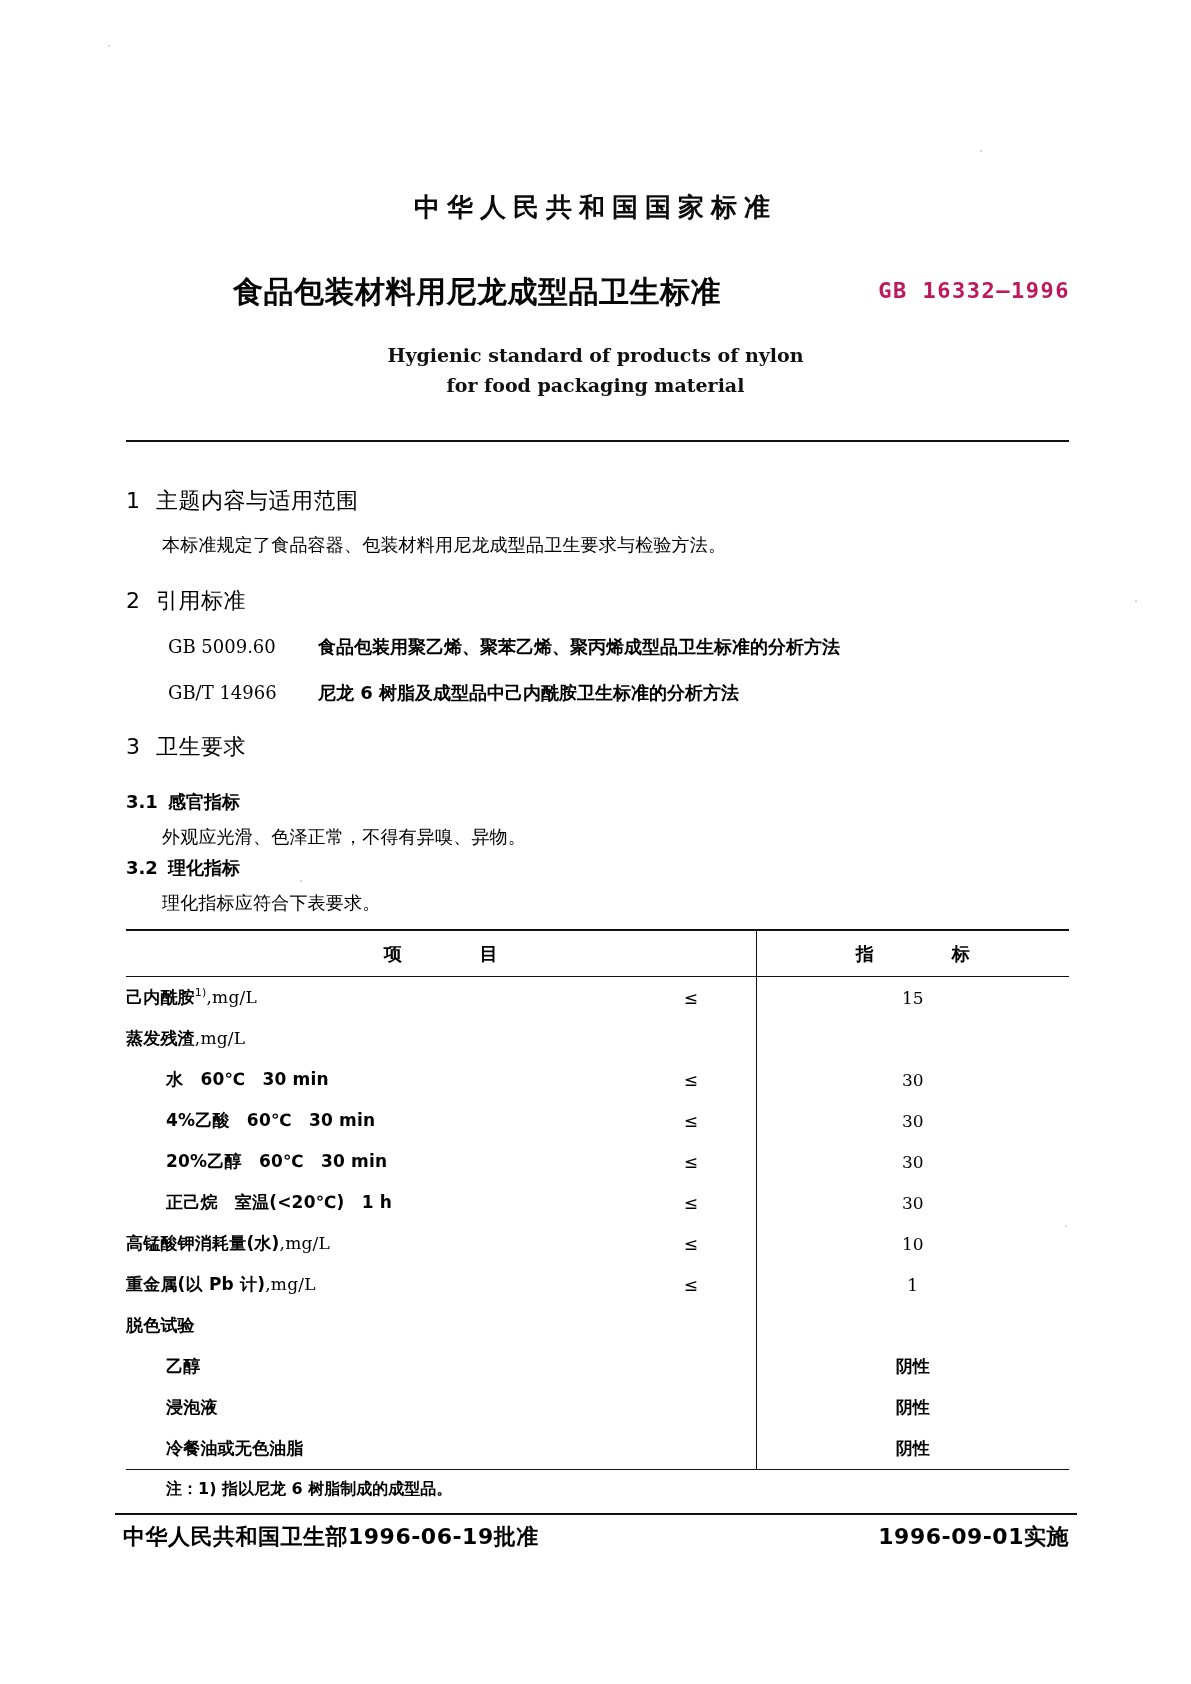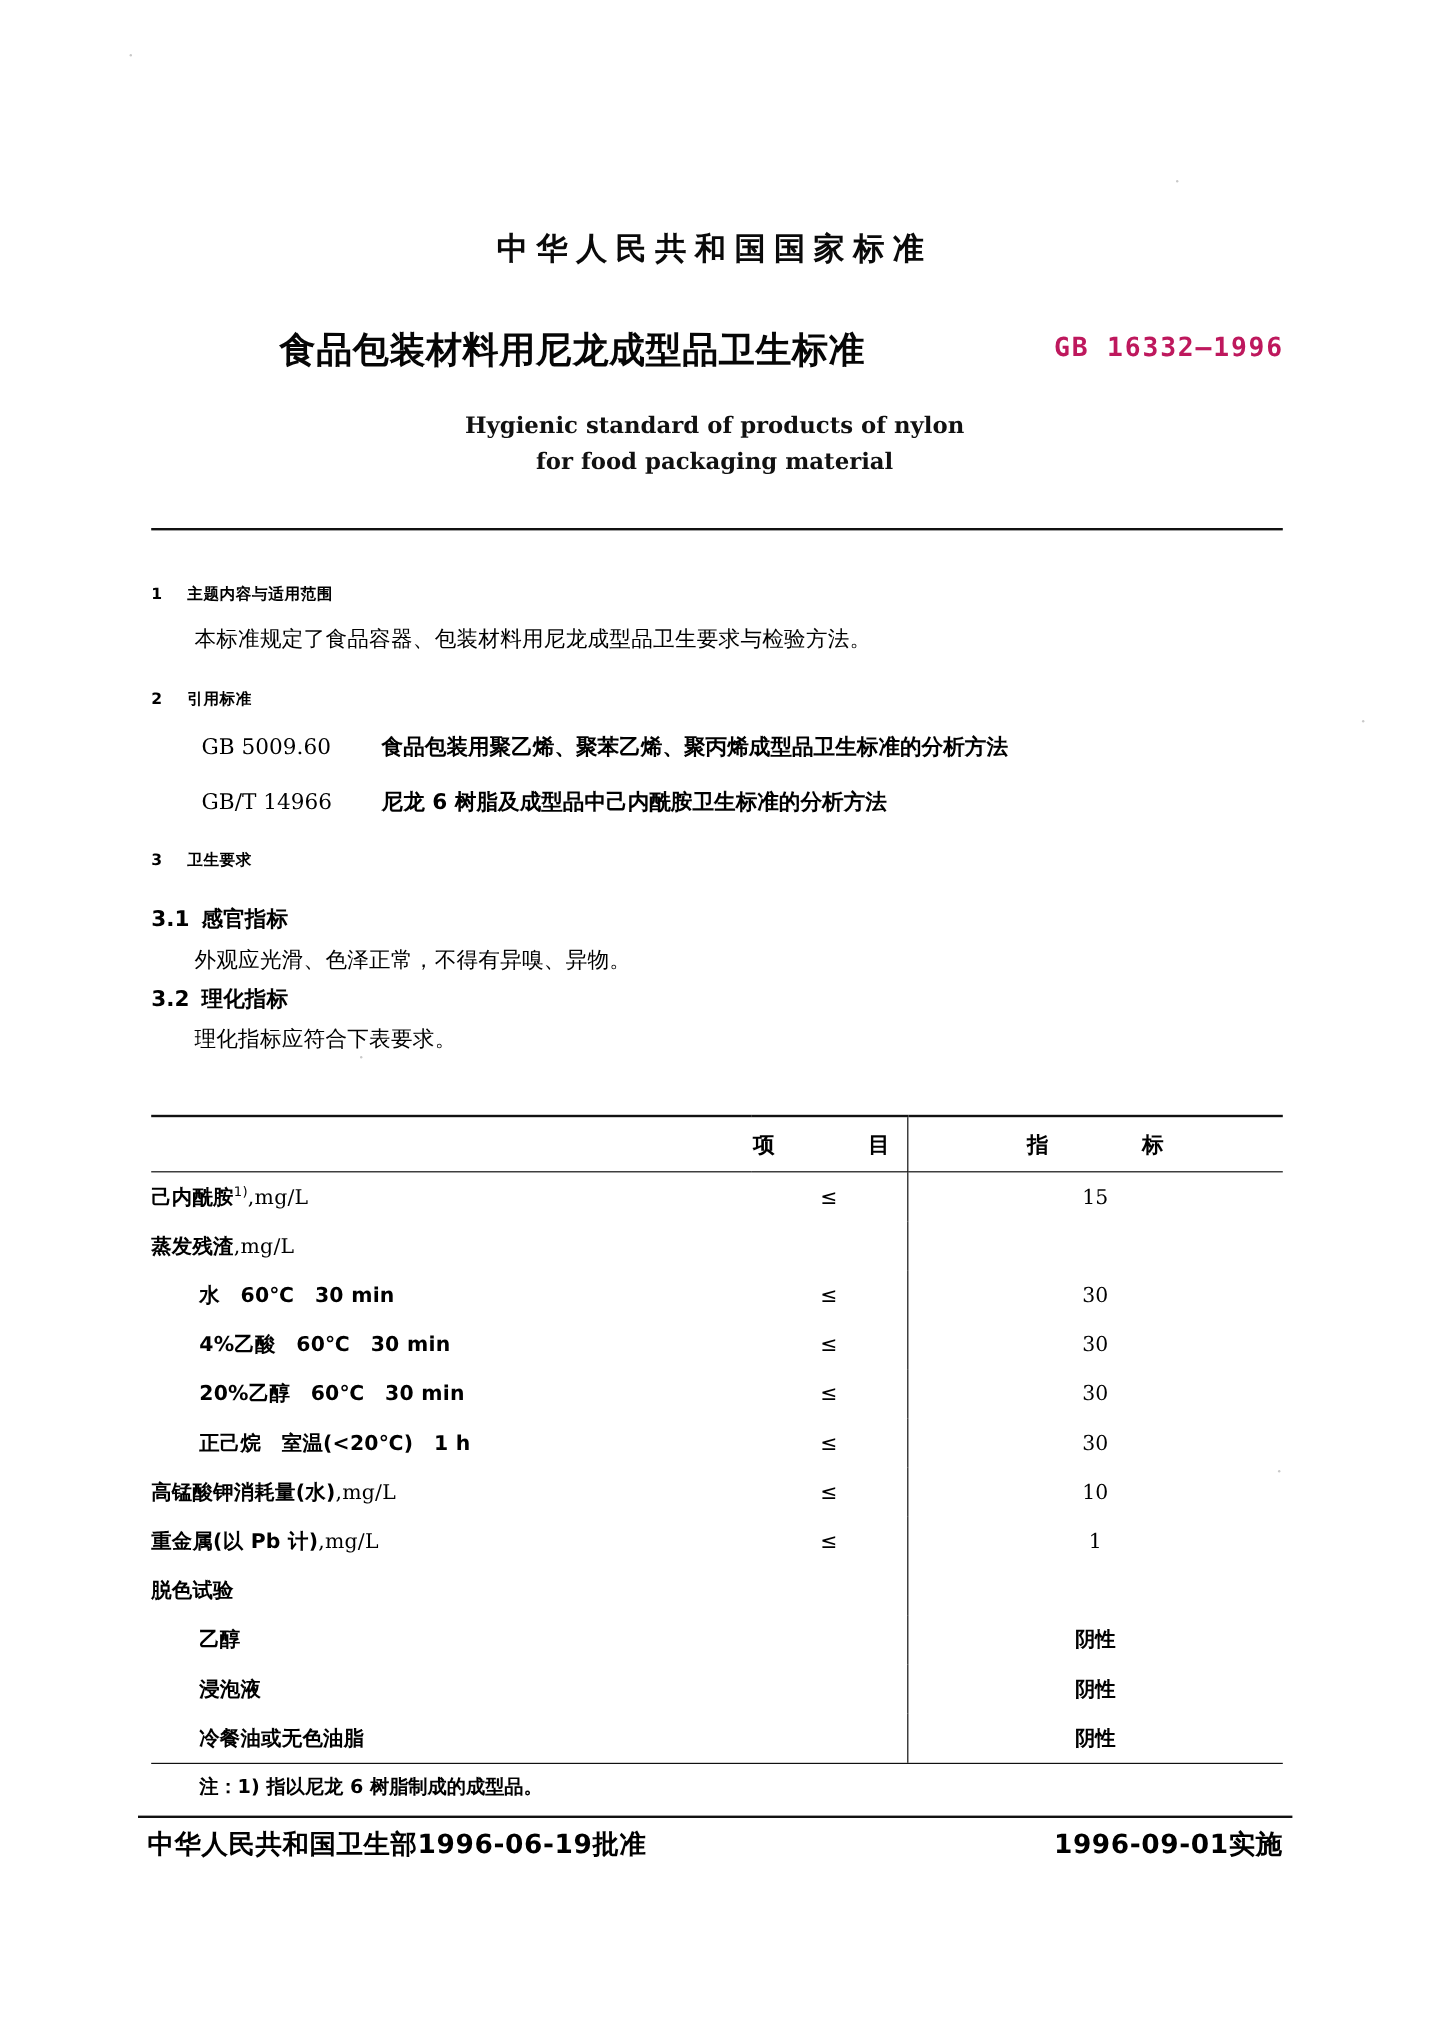--- a/index.html
+++ b/index.html
@@ -86,22 +86,22 @@
     border-top: 2.5px solid #111;
   }
 
   
   .body-area {
     position: absolute;
     left: 126px; top: 486px;
     width: 945px;
   }
   .h1 {
-    font-weight: bold;
-    font-size: 13px;
+    font-weight: normal;
+    font-size: 22px;
     margin: 0 0 14px 0;
     letter-spacing: 0.5px;
   }
   .h1 .num {
     display: inline-block;
     width: 30px;
   }
   .h2 {
     font-weight: bold;
     font-size: 18px;
@@ -156,21 +156,21 @@
   table.spec thead th {
     border-top: 2.5px solid #111;
     border-bottom: 1.4px solid #111;
     font-weight: bold;
     font-size: 18px;
     padding: 11px 0 10px 0;
     text-align: center;
     letter-spacing: 14px;
     text-indent: 14px;
   }
-  table.spec thead th.th-item { text-align: right; }
+  table.spec thead th.th-item { text-align: center; }
   table.spec td {
     font-size: 17px;
     padding: 9px 0;
     vertical-align: middle;
     border: none;
   }
   td.item {
     font-family: "DejaVu Sans", "Liberation Sans", sans-serif;
     font-weight: bold;
     padding-left: 16px;

